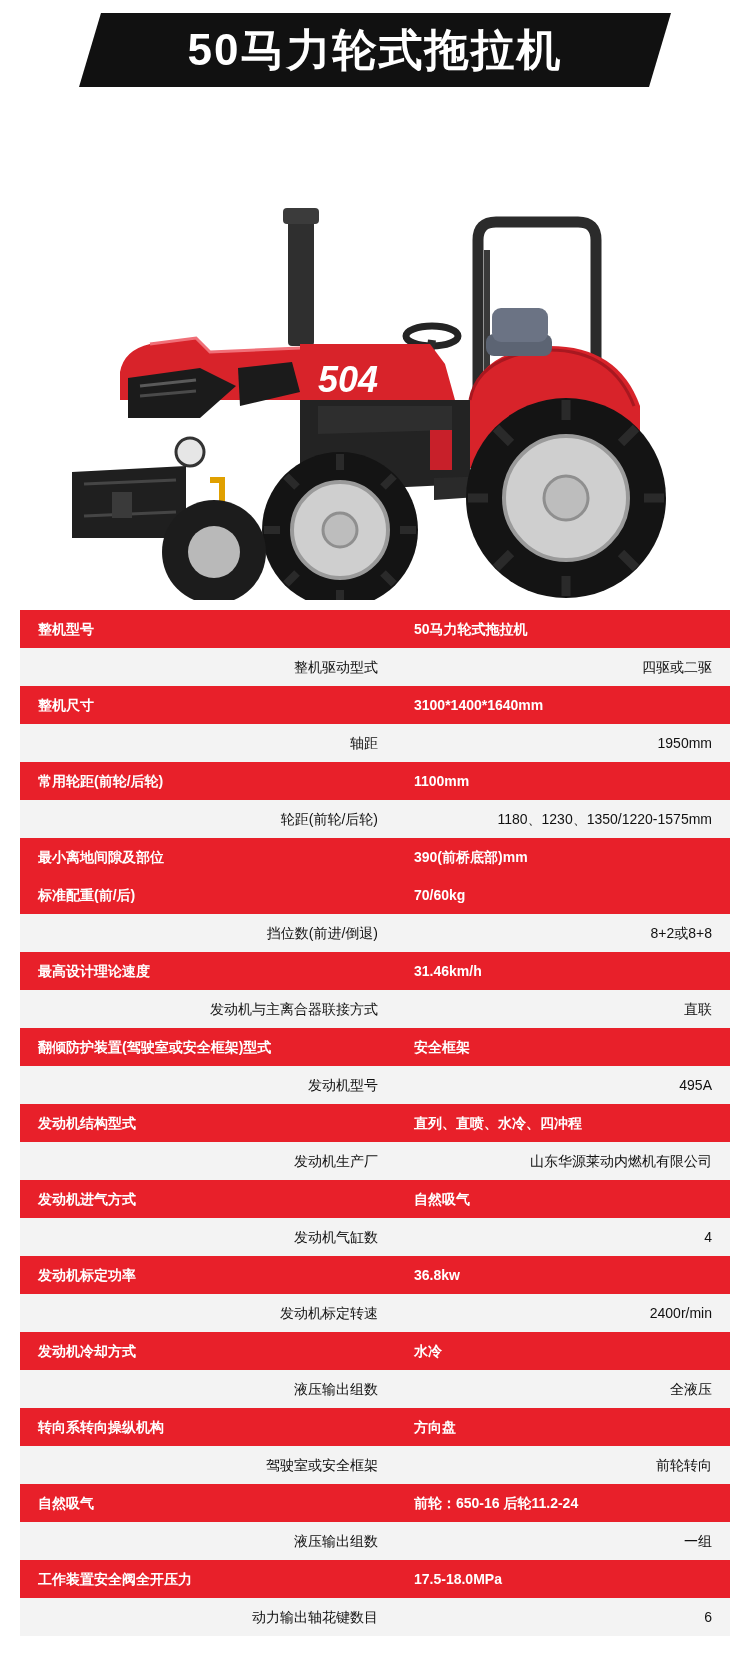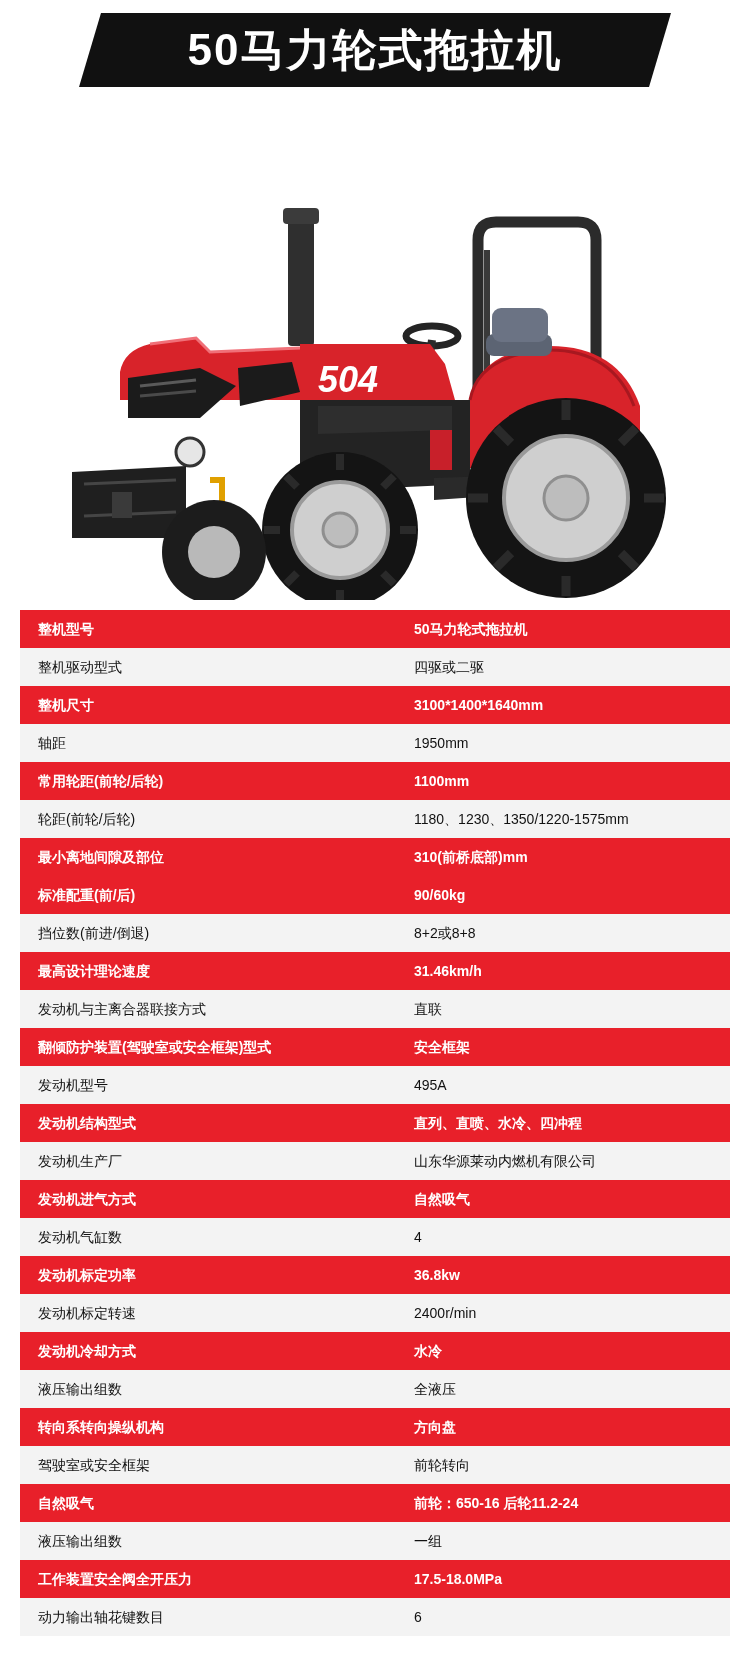--- a/index.html
+++ b/index.html
@@ -77,20 +77,21 @@
   .spec-table td.label { width: 340px; }
   .spec-table tr.odd td {
     background: #e8202a;
     color: #ffffff;
     font-weight: bold;
   }
   .spec-table tr.even td {
     background: #f3f3f3;
     color: #111111;
     font-weight: normal;
+    text-align: right;
   }
   .spec-table tr.even td.label { background: #f3f3f3; }
   .spec-table tr.odd td.value { background: #e8202a; }
 </style>
 </head>
 <body>
 
 <div class="page">
 
   <div class="banner-wrap">
@@ -211,25 +212,25 @@
       <tr class="odd">
         <td class="label">常用轮距(前轮/后轮)</td>
         <td class="value">1100mm</td>
       </tr>
       <tr class="even">
         <td class="label">轮距(前轮/后轮)</td>
         <td class="value">1180、1230、1350/1220-1575mm</td>
       </tr>
       <tr class="odd">
         <td class="label">最小离地间隙及部位</td>
-        <td class="value">310(前桥底部)mm</td>
+        <td class="value">390(前桥底部)mm</td>
       </tr>
       <tr class="odd">
         <td class="label">标准配重(前/后)</td>
-        <td class="value">90/60kg</td>
+        <td class="value">70/60kg</td>
       </tr>
       <tr class="even">
         <td class="label">挡位数(前进/倒退)</td>
         <td class="value">8+2或8+8</td>
       </tr>
       <tr class="odd">
         <td class="label">最高设计理论速度</td>
         <td class="value">31.46km/h</td>
       </tr>
       <tr class="even">

